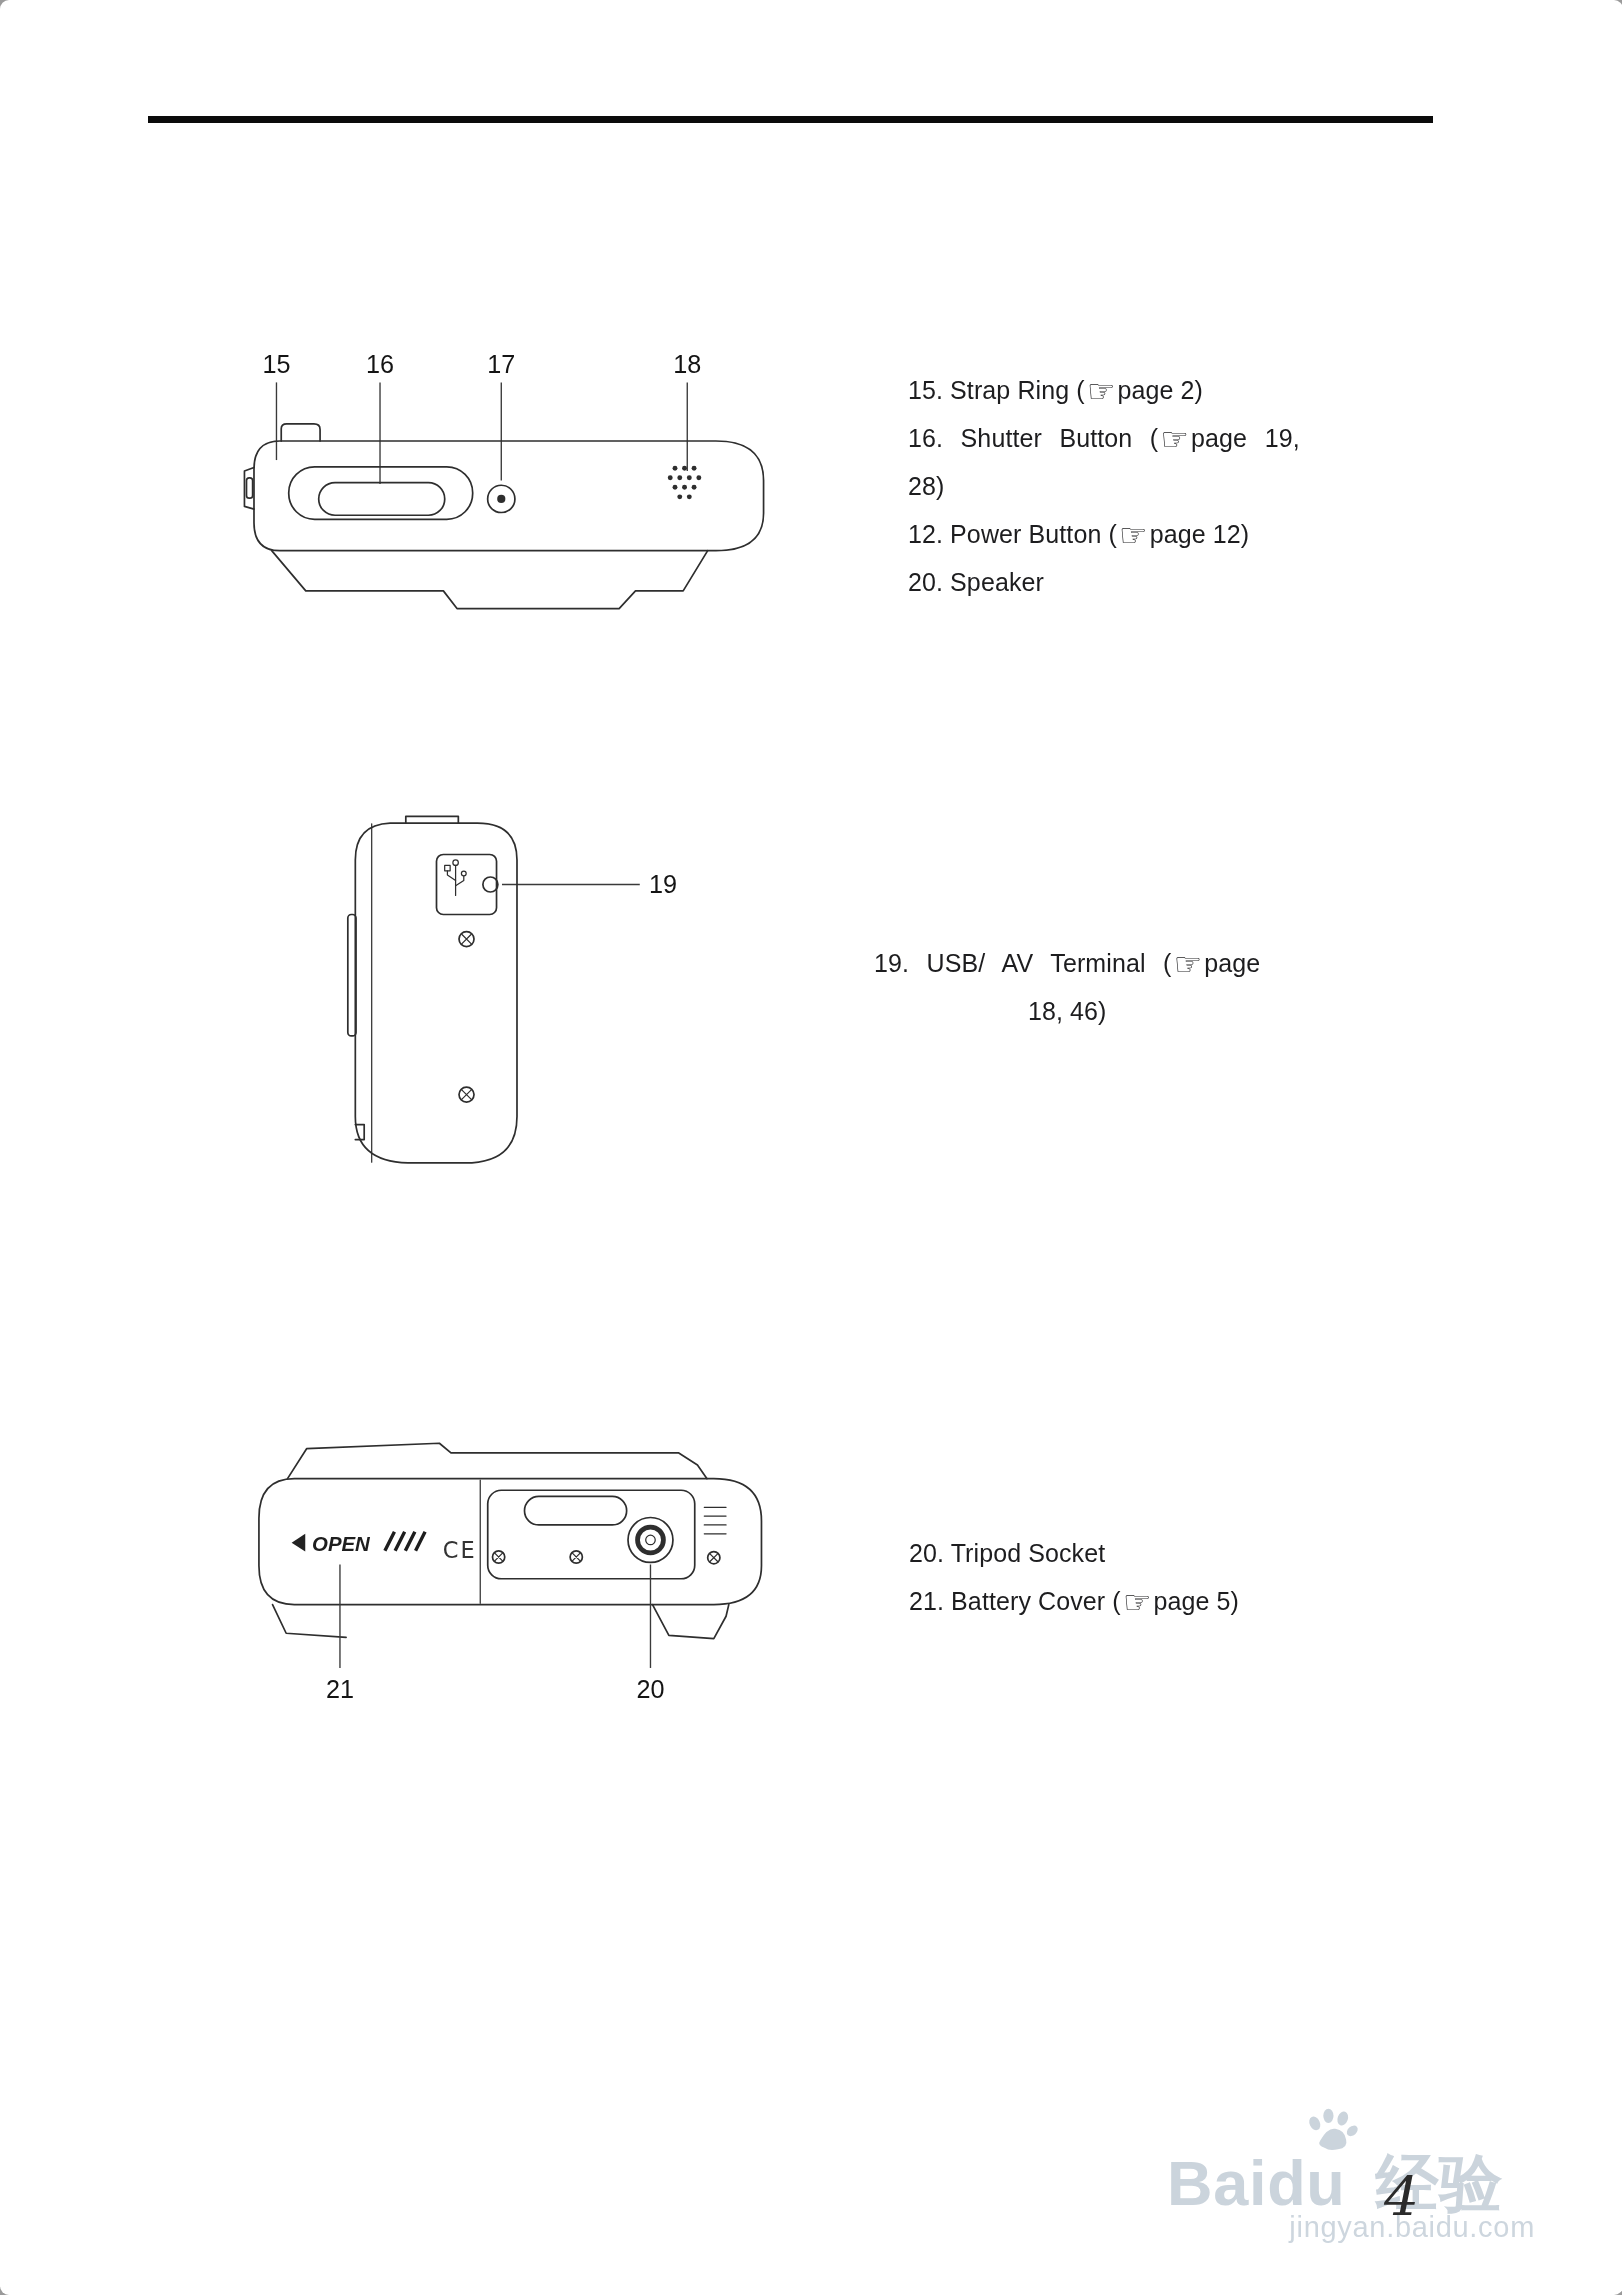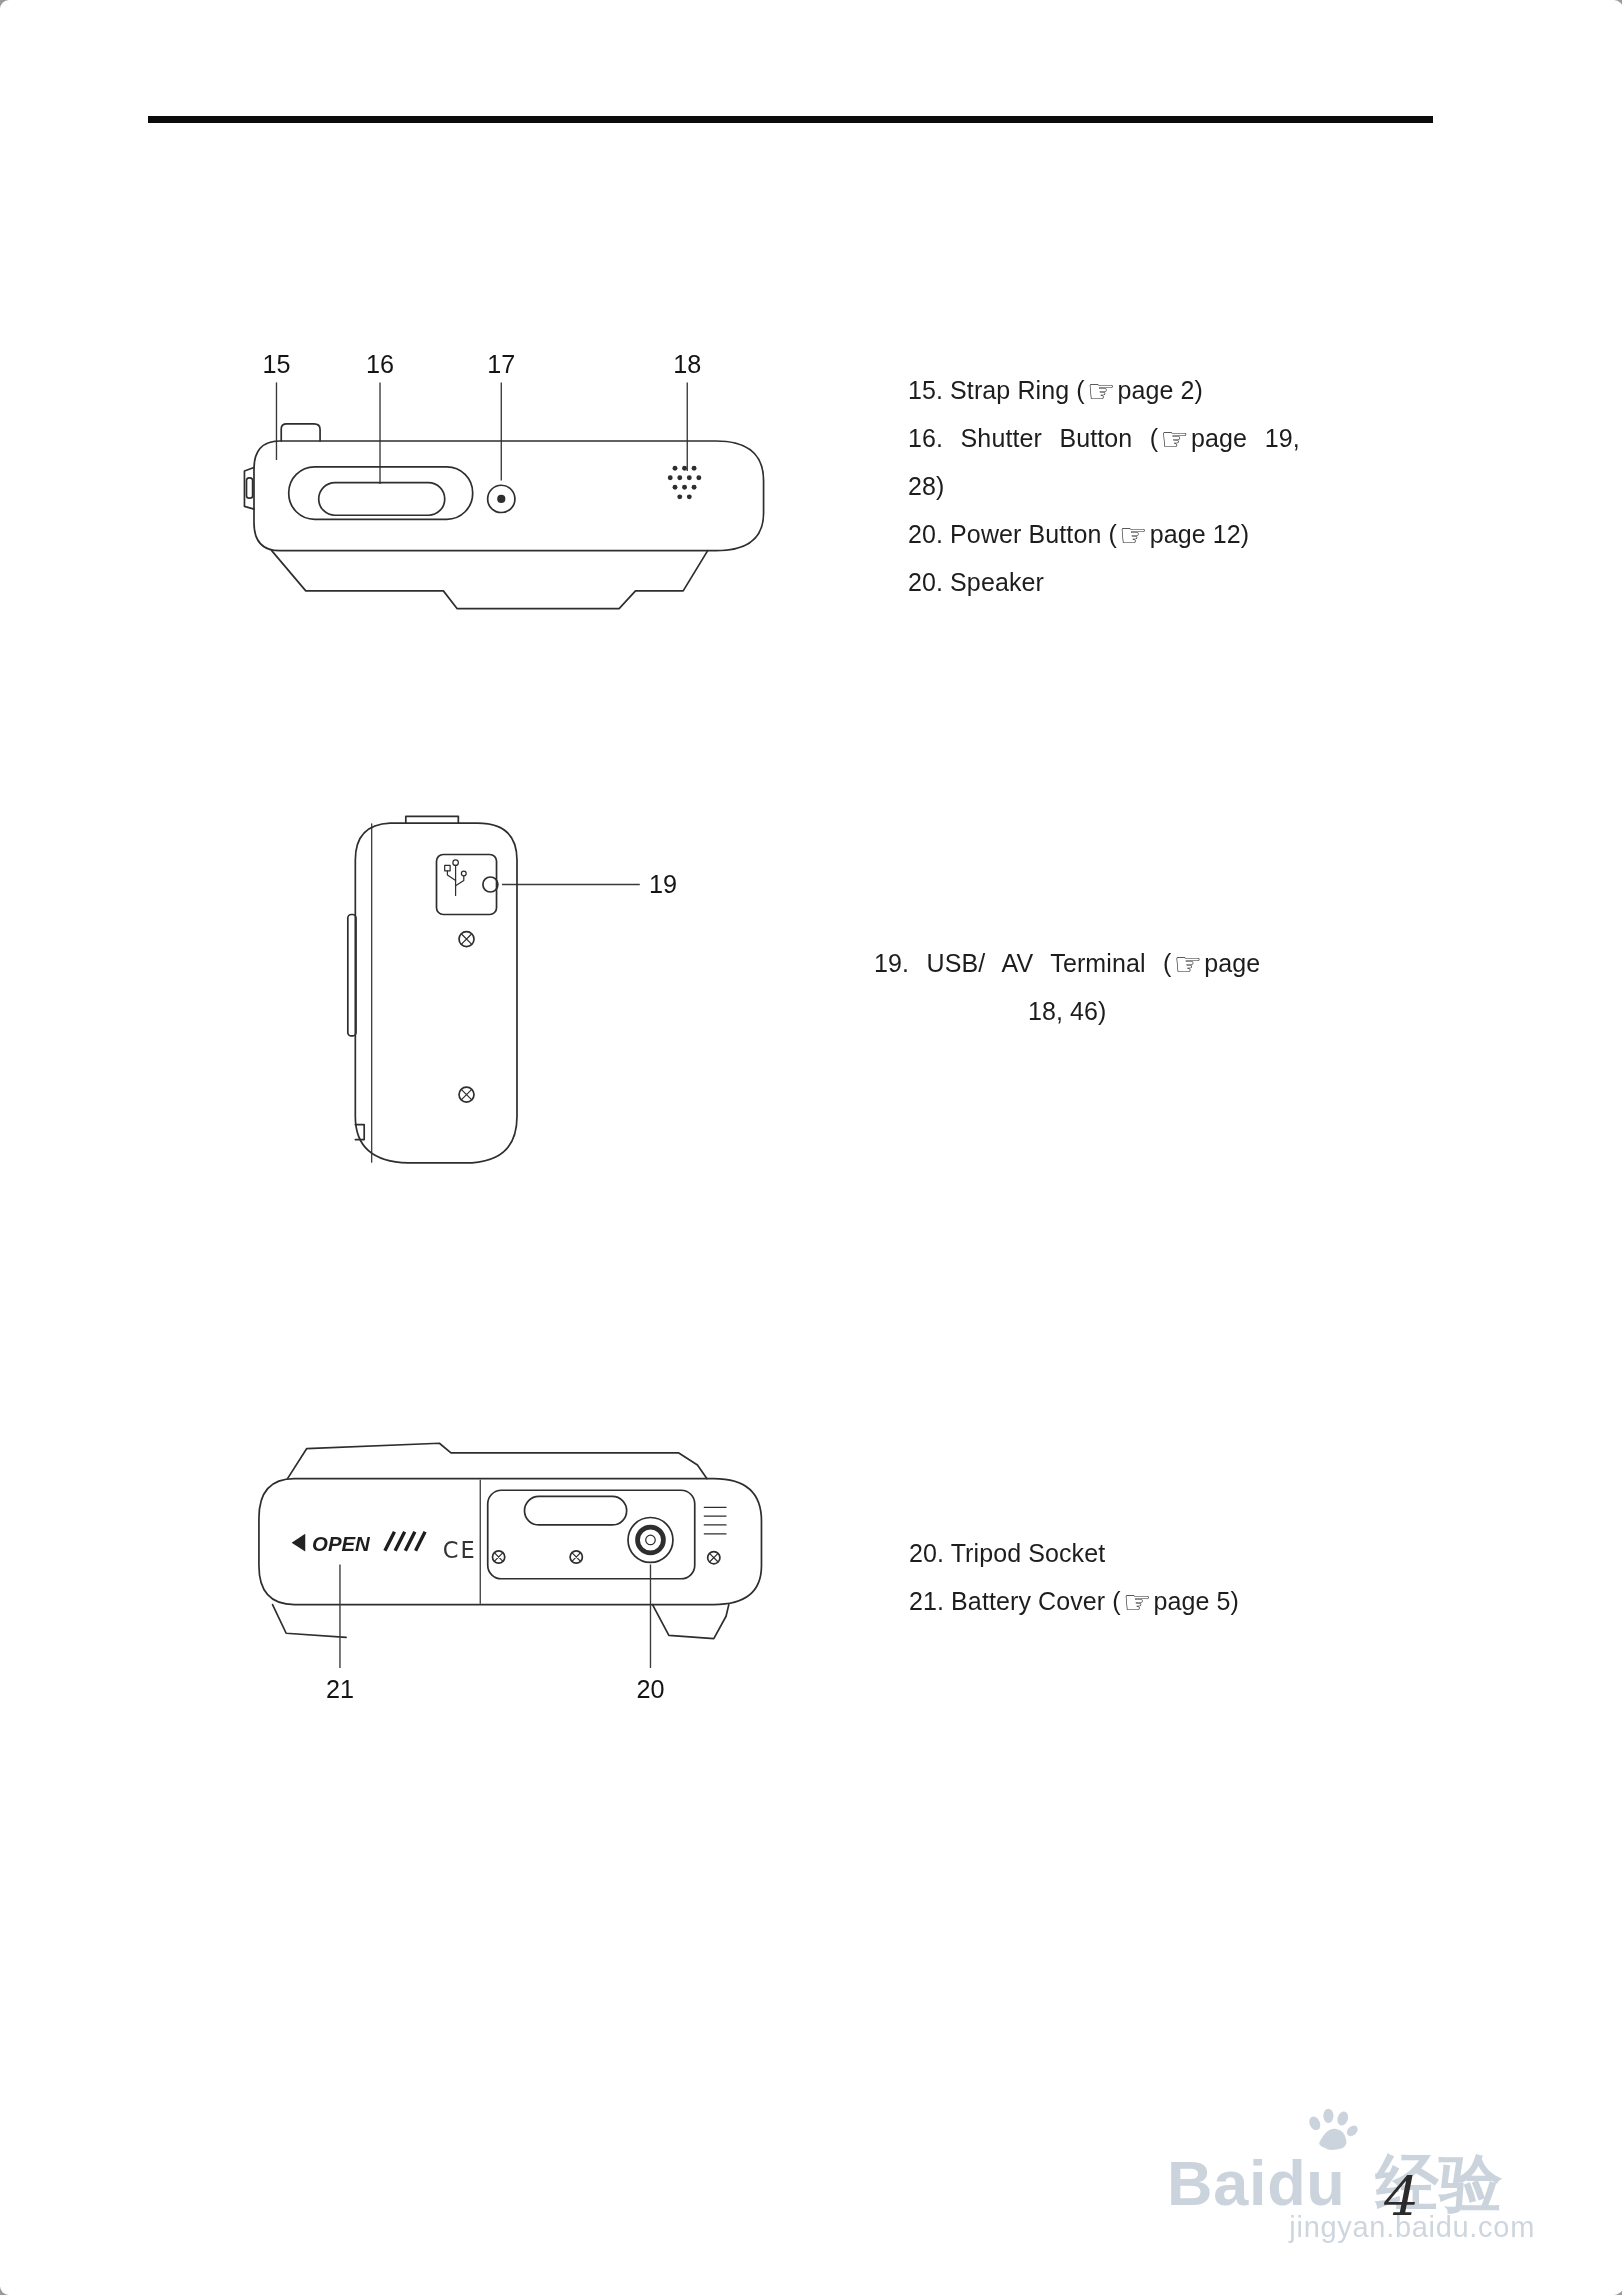--- a/index.html
+++ b/index.html
@@ -106,21 +106,21 @@
     <div class="line">
       <span>15. Strap Ring (</span><span class="hand">☞</span><span>page 2)</span>
     </div>
     <div class="line wide">
       <span>16. Shutter Button (</span><span class="hand">☞</span><span>page 19,</span>
     </div>
     <div class="line">
       <span>28)</span>
     </div>
     <div class="line">
-      <span>20. Power Button (</span><span class="hand">☞</span><span>page 12)</span>
+      <span>12. Power Button (</span><span class="hand">☞</span><span>page 12)</span>
     </div>
     <div class="line">
       <span>20. Speaker</span>
     </div>
   </div>
 
   <svg class="diagram" style="left:341px; top:804px;" width="382" height="382" viewBox="0 0 560 560">
     <text class="callout-text" x="472" y="131" text-anchor="middle">19</text>
     <path class="leader" d="M236 118 H438"></path>
     <g class="outline">

